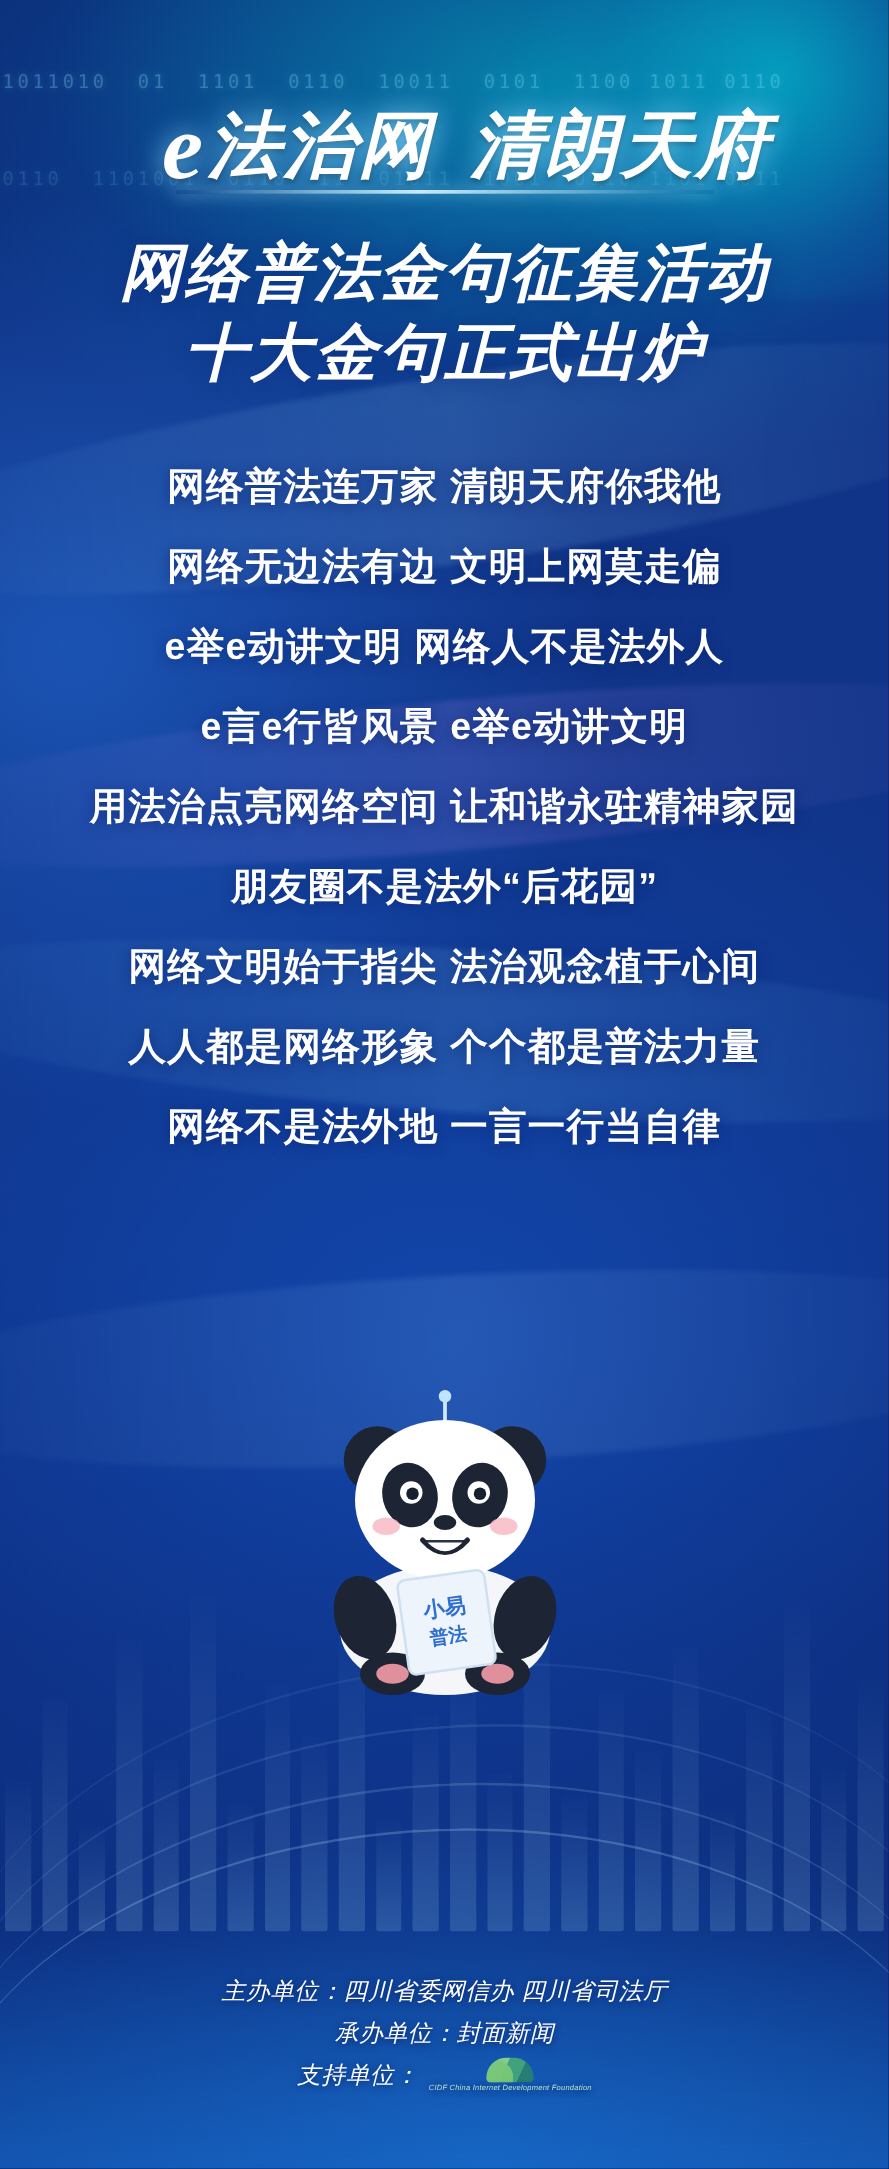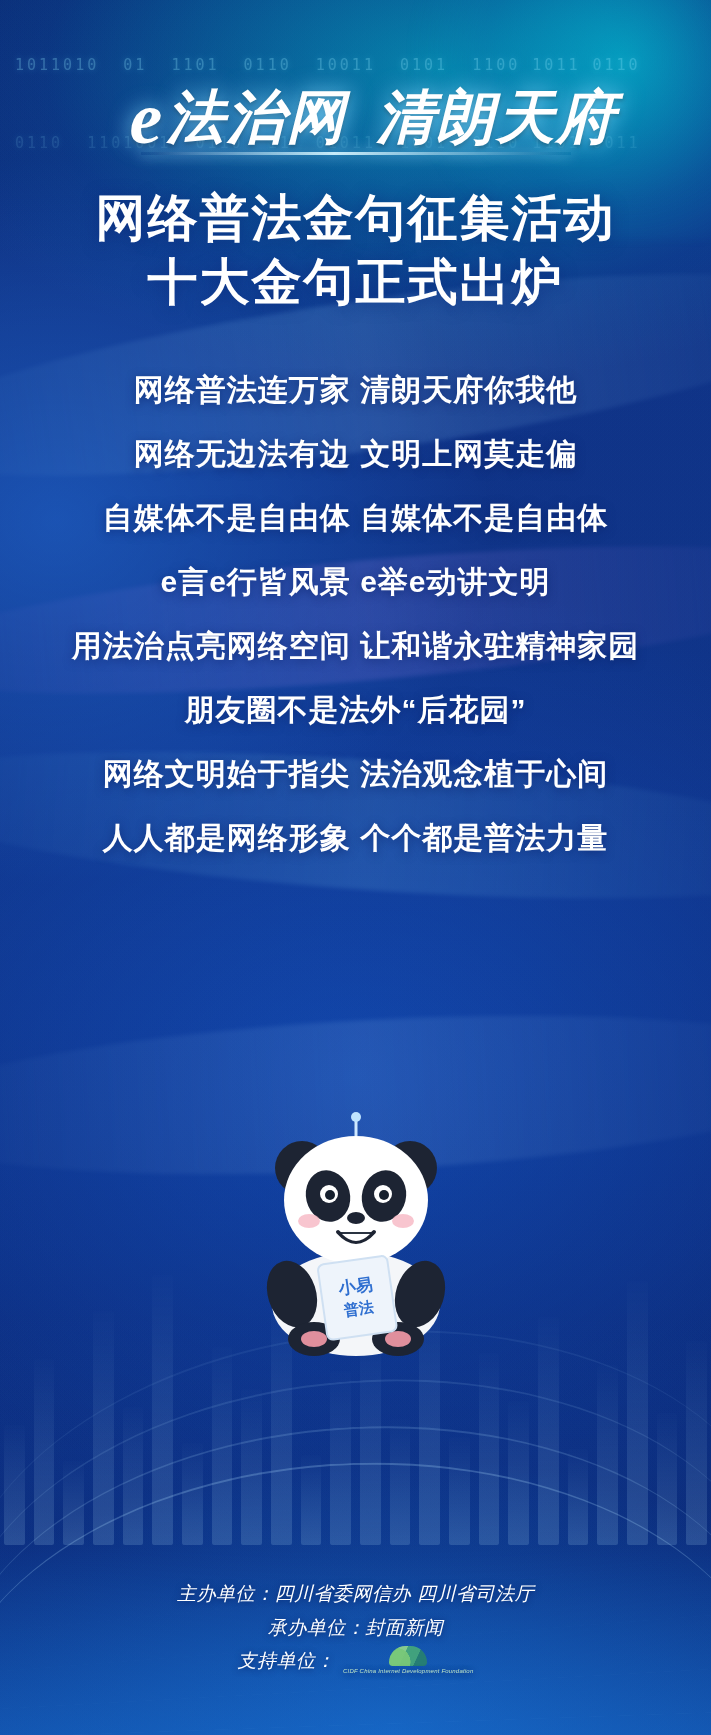--- a/index.html
+++ b/index.html
@@ -33,21 +33,21 @@
     color: #8fe8ff;
     font-family: "DejaVu Sans Mono", monospace;
     font-size: 15px;
     letter-spacing: 3px;
     line-height: 26px;
     white-space: pre;
     text-shadow: 0 0 6px rgba(120,230,255,0.8);
     -webkit-mask-image: linear-gradient(to bottom, rgba(0,0,0,1) 0%, rgba(0,0,0,0.85) 45%, rgba(0,0,0,0) 100%);
     mask-image: linear-gradient(to bottom, rgba(0,0,0,1) 0%, rgba(0,0,0,0.85) 45%, rgba(0,0,0,0) 100%);
   }
-  .binary-strip div { padding-left: 15px; }
+  .binary-strip div { padding-left: 2px; }
 
   .glow-top-right {
     position: absolute;
     top: -120px; right: -80px;
     width: 420px; height: 360px;
     background: radial-gradient(circle at 60% 50%, rgba(0,230,235,0.45) 0%, rgba(0,180,220,0.12) 45%, rgba(0,0,0,0) 70%);
     filter: blur(4px);
   }
   .ribbon {
     position: absolute;
@@ -141,20 +141,21 @@
     position: absolute;
     top: 186px; left: 0; right: 0;
     text-align: center;
     z-index: 5;
     color: #ffffff;
     font-weight: bold;
     font-size: 50px;
     line-height: 1.28;
     letter-spacing: 2px;
     text-shadow: 0 2px 16px rgba(10,40,120,0.65);
+    font-style: italic;
   }
 
   
   .slogans {
     position: absolute;
     top: 375px; left: 0; right: 0;
     z-index: 5;
     text-align: center;
   }
   .slogan {
@@ -286,26 +287,27 @@
   <div class="brand-underline"></div>
 
   <div class="headline">
     <div>网络普法金句征集活动</div>
     <div>十大金句正式出炉</div>
   </div>
 
   <div class="slogans">
     <p class="slogan">网络普法连万家 清朗天府你我他</p>
     <p class="slogan">网络无边法有边 文明上网莫走偏</p>
-    <p class="slogan">自媒体不是自由体 自媒体不是自由体</p>
+    <p class="slogan">e举e动讲文明 网络人不是法外人</p>
     <p class="slogan">e言e行皆风景 e举e动讲文明</p>
     <p class="slogan">用法治点亮网络空间 让和谐永驻精神家园</p>
     <p class="slogan">朋友圈不是法外“后花园”</p>
     <p class="slogan">网络文明始于指尖 法治观念植于心间</p>
     <p class="slogan">人人都是网络形象 个个都是普法力量</p>
+    <p class="slogan">网络不是法外地 一言一行当自律</p>
   </div>
 
   <div class="mascot">
     <svg viewBox="0 0 260 250" width="260" height="250" xmlns="http://www.w3.org/2000/svg">
 
       <path d="M130 28 L130 12" stroke="#cfe9ff" stroke-width="3" fill="none"></path>
       <circle cx="130" cy="9" r="5" fill="#bfe4ff"></circle>
 
       <circle cx="76" cy="60" r="27" fill="#1d2433"></circle>
       <circle cx="184" cy="60" r="27" fill="#1d2433"></circle>

